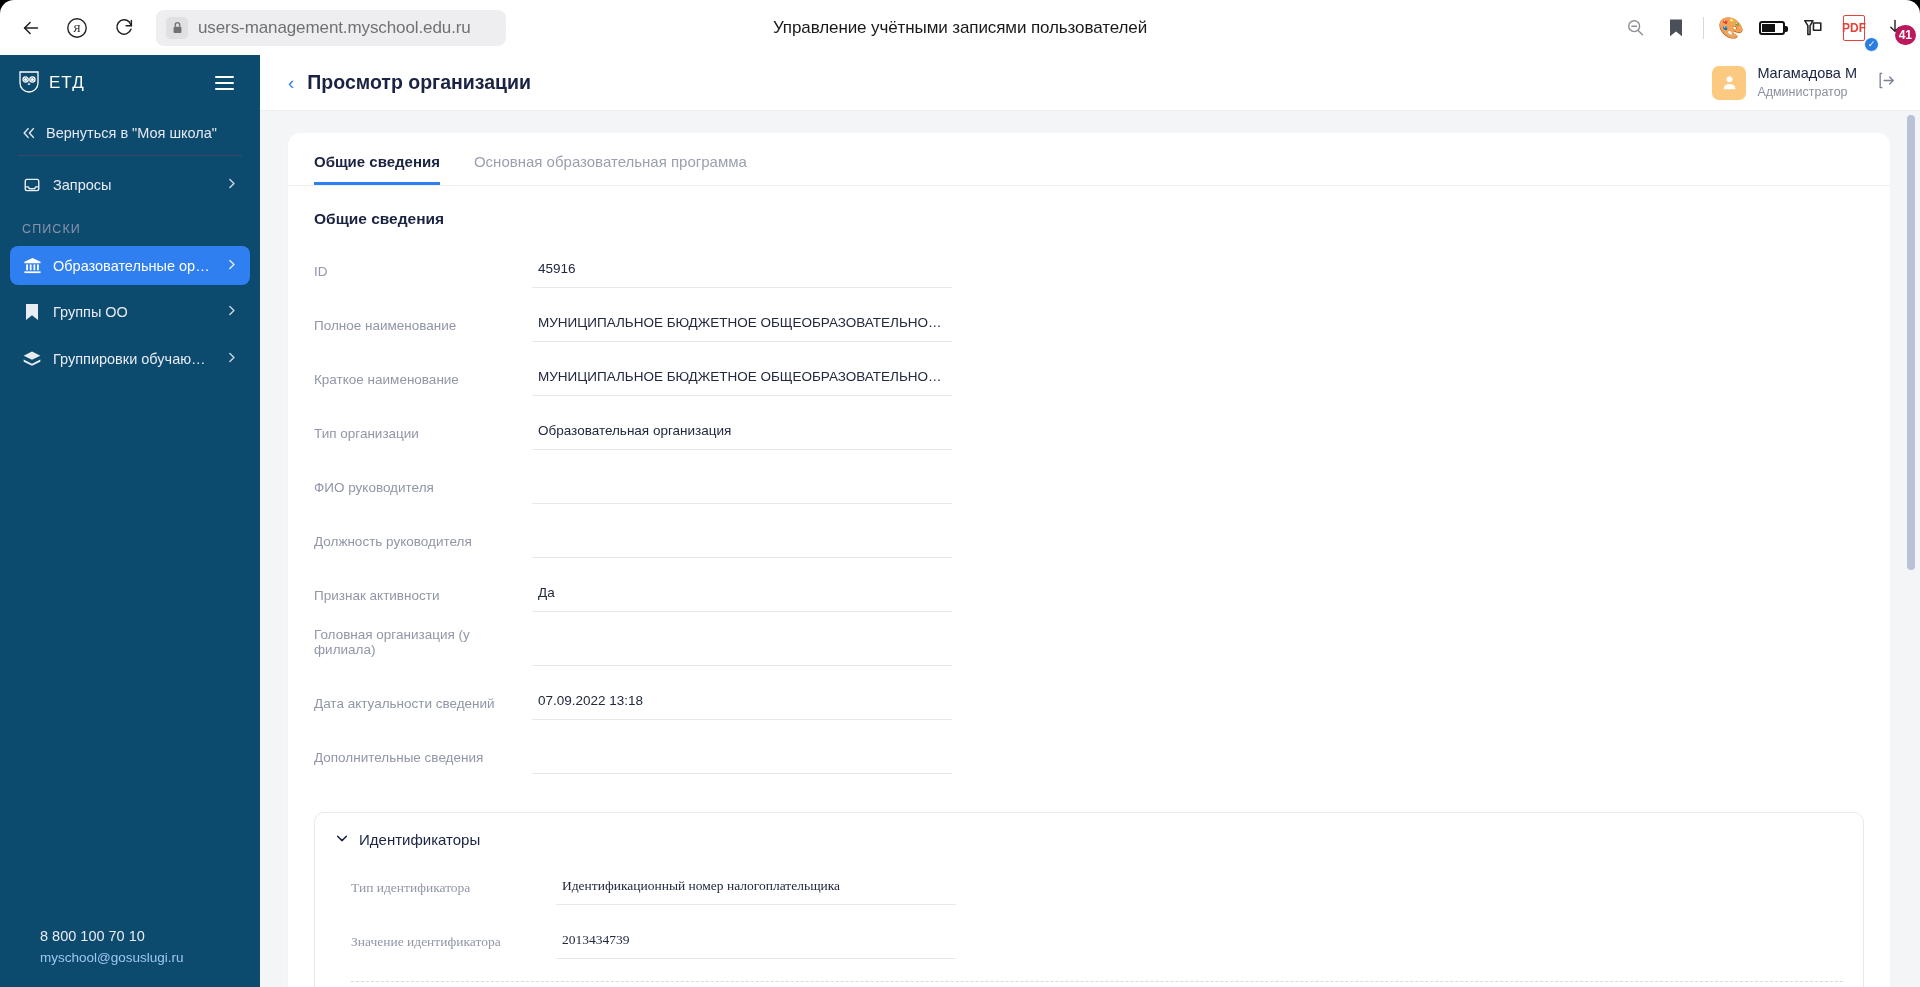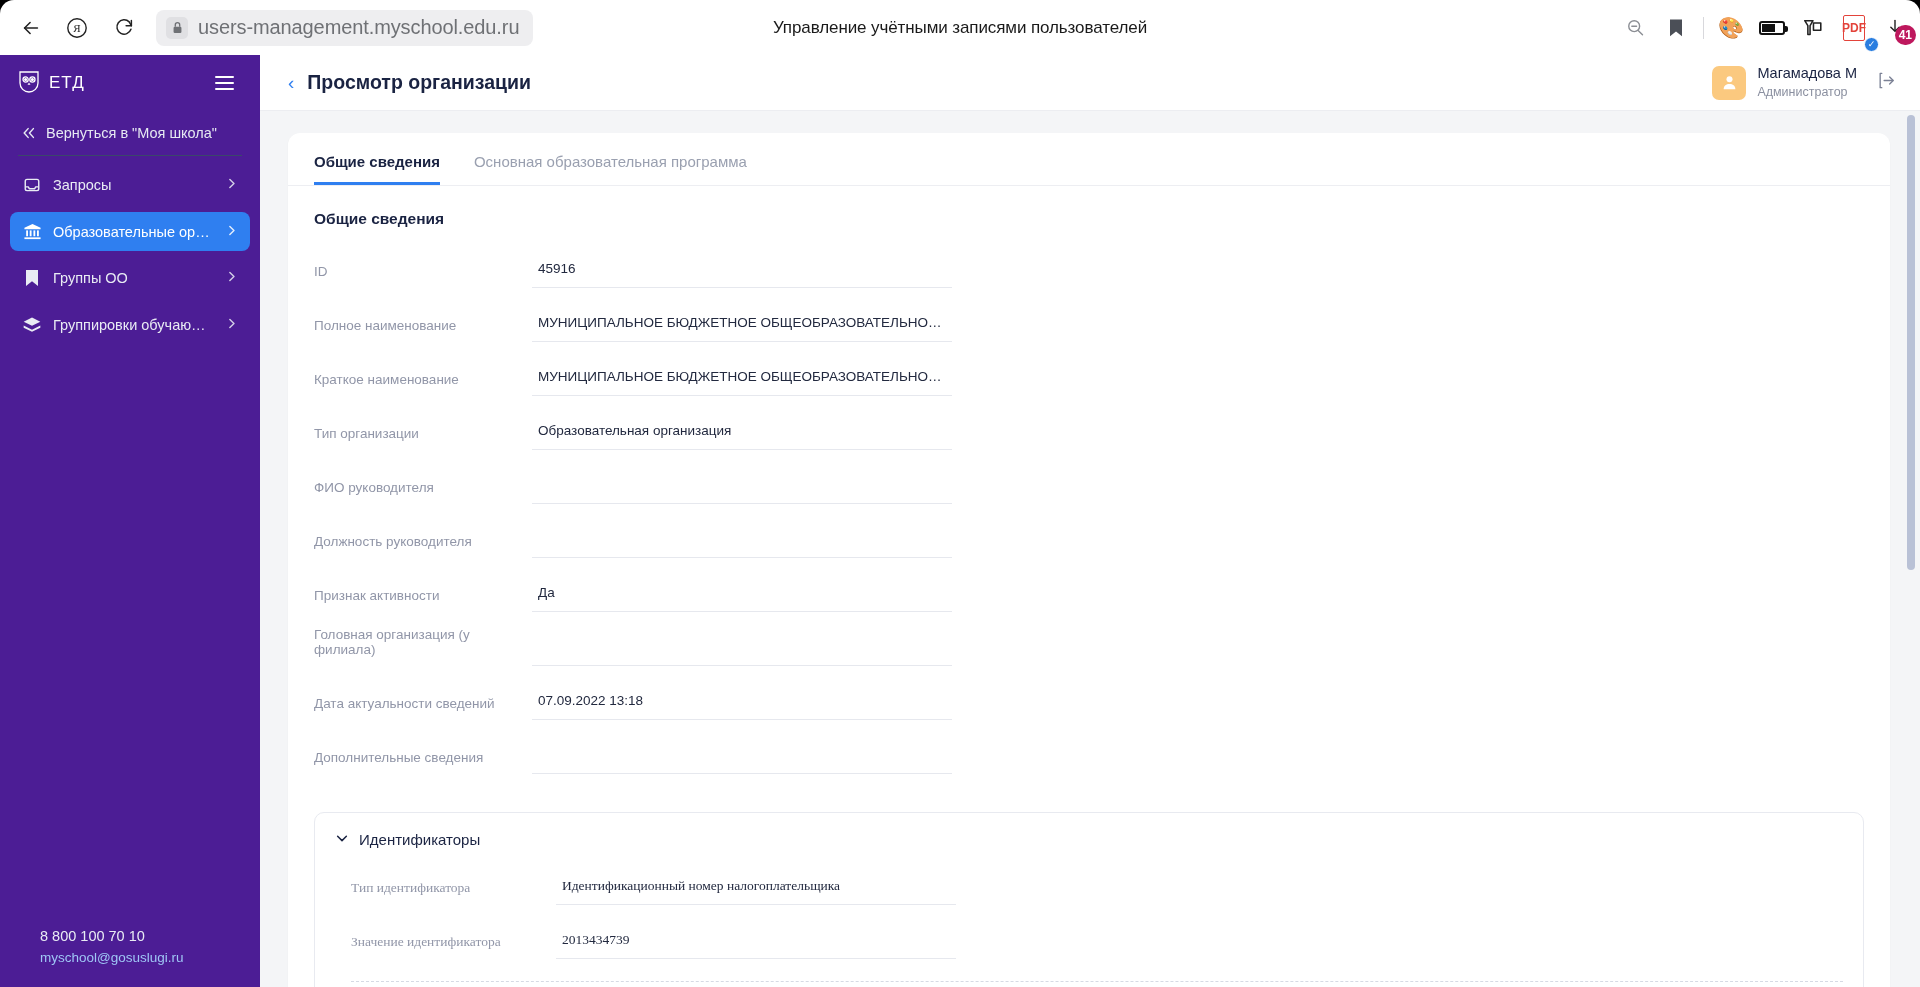--- a/index.html
+++ b/index.html
@@ -38,21 +38,21 @@
     min-width: 350px;
     cursor: text;
   }
   .lock-badge {
     width: 22px; height: 22px; border-radius: 5px;
     background: #e0e0e3;
     display: flex; align-items: center; justify-content: center;
     margin-right: 10px; flex: none;
   }
   .url-text {
-    font-size: 20px; color: #6f7175; letter-spacing: -0.1px;
+    font-size: 17px; color: #6f7175; letter-spacing: -0.1px;
     white-space: nowrap;
   }
 
   .chrome-title {
     position: absolute; left: 0; right: 0; top: 0; height: 55px;
     display: flex; align-items: center; justify-content: center;
     font-size: 17px; color: #1a1a1a; pointer-events: none;
     letter-spacing: -0.1px;
   }
 
@@ -105,21 +105,21 @@
     position: absolute; top: 55px; left: 0;
     width: 1920px; height: 932px;
     background: #f4f5f7;
     display: flex;
     overflow: hidden;
   }
 
   
   .sidebar {
     width: 260px; flex: none;
-    background: #4c1d95;
+    background: #0c4a6e;
     display: flex; flex-direction: column;
     position: relative;
     justify-content: space-between;
   }
   .sb-top {
     height: 56px; display: flex; align-items: center;
     justify-content: space-between; padding: 0 22px 0 18px;
   }
   .sb-logo { display: flex; align-items: center; gap: 9px; cursor: pointer; }
   .sb-logo-name { color: #fff; font-size: 17px; letter-spacing: 1px; }
@@ -368,20 +368,21 @@
         </svg>
       </span>
       <span class="sb-label">Запросы</span>
       <span class="chev">
         <svg width="13" height="13" viewBox="0 0 16 16" fill="none" stroke="#e9ecf4" stroke-width="1.8" stroke-linecap="round" stroke-linejoin="round">
             <polyline points="6 3 11 8 6 13"></polyline>
           </svg>
       </span>
     </div>
 
+    <div class="sb-section">СПИСКИ</div>
 
     <div class="sb-item active">
       <span class="sbico">
         <svg width="19" height="19" viewBox="0 0 24 24" fill="#fff">
           <path d="M12 2.4 1.8 7.4v1.8h20.4V7.4z"></path>
           <rect x="4" y="10.6" width="2.3" height="7.4"></rect>
             <rect x="8.5" y="10.6" width="2.3" height="7.4"></rect>
           <rect x="13.2" y="10.6" width="2.3" height="7.4"></rect>
             <rect x="17.7" y="10.6" width="2.3" height="7.4"></rect>
           <rect x="1.8" y="19.4" width="20.4" height="2.2"></rect>

